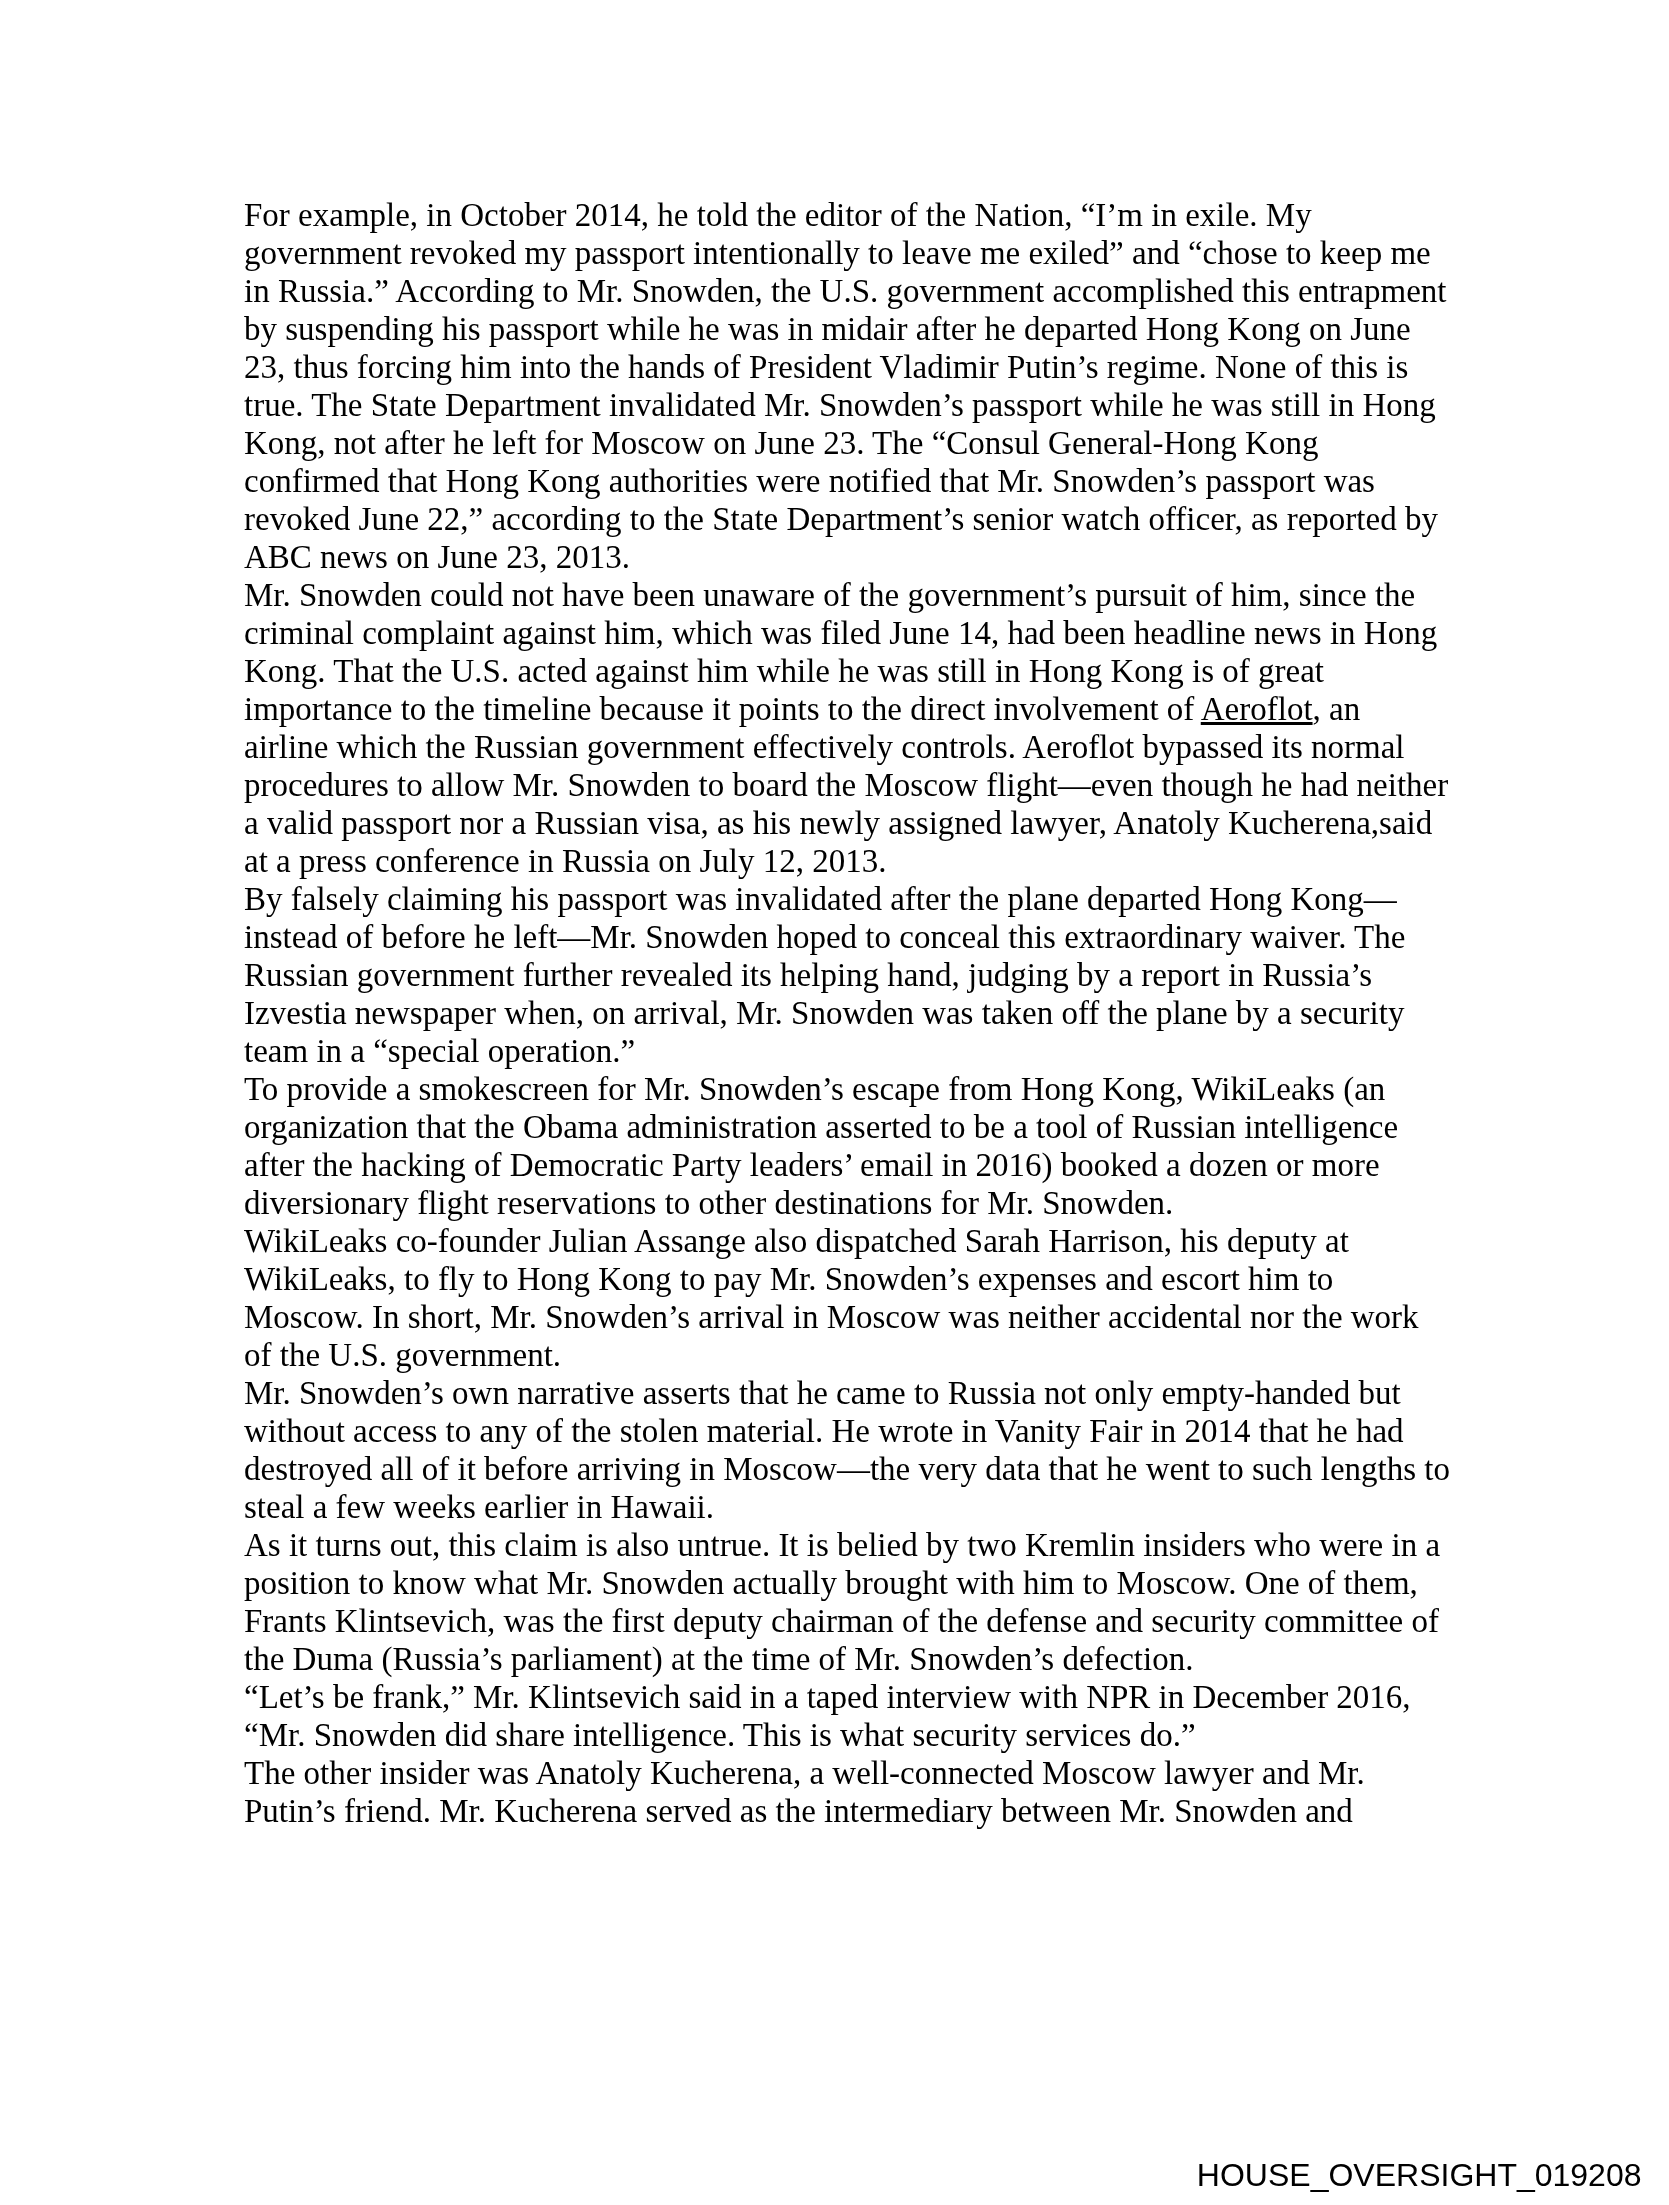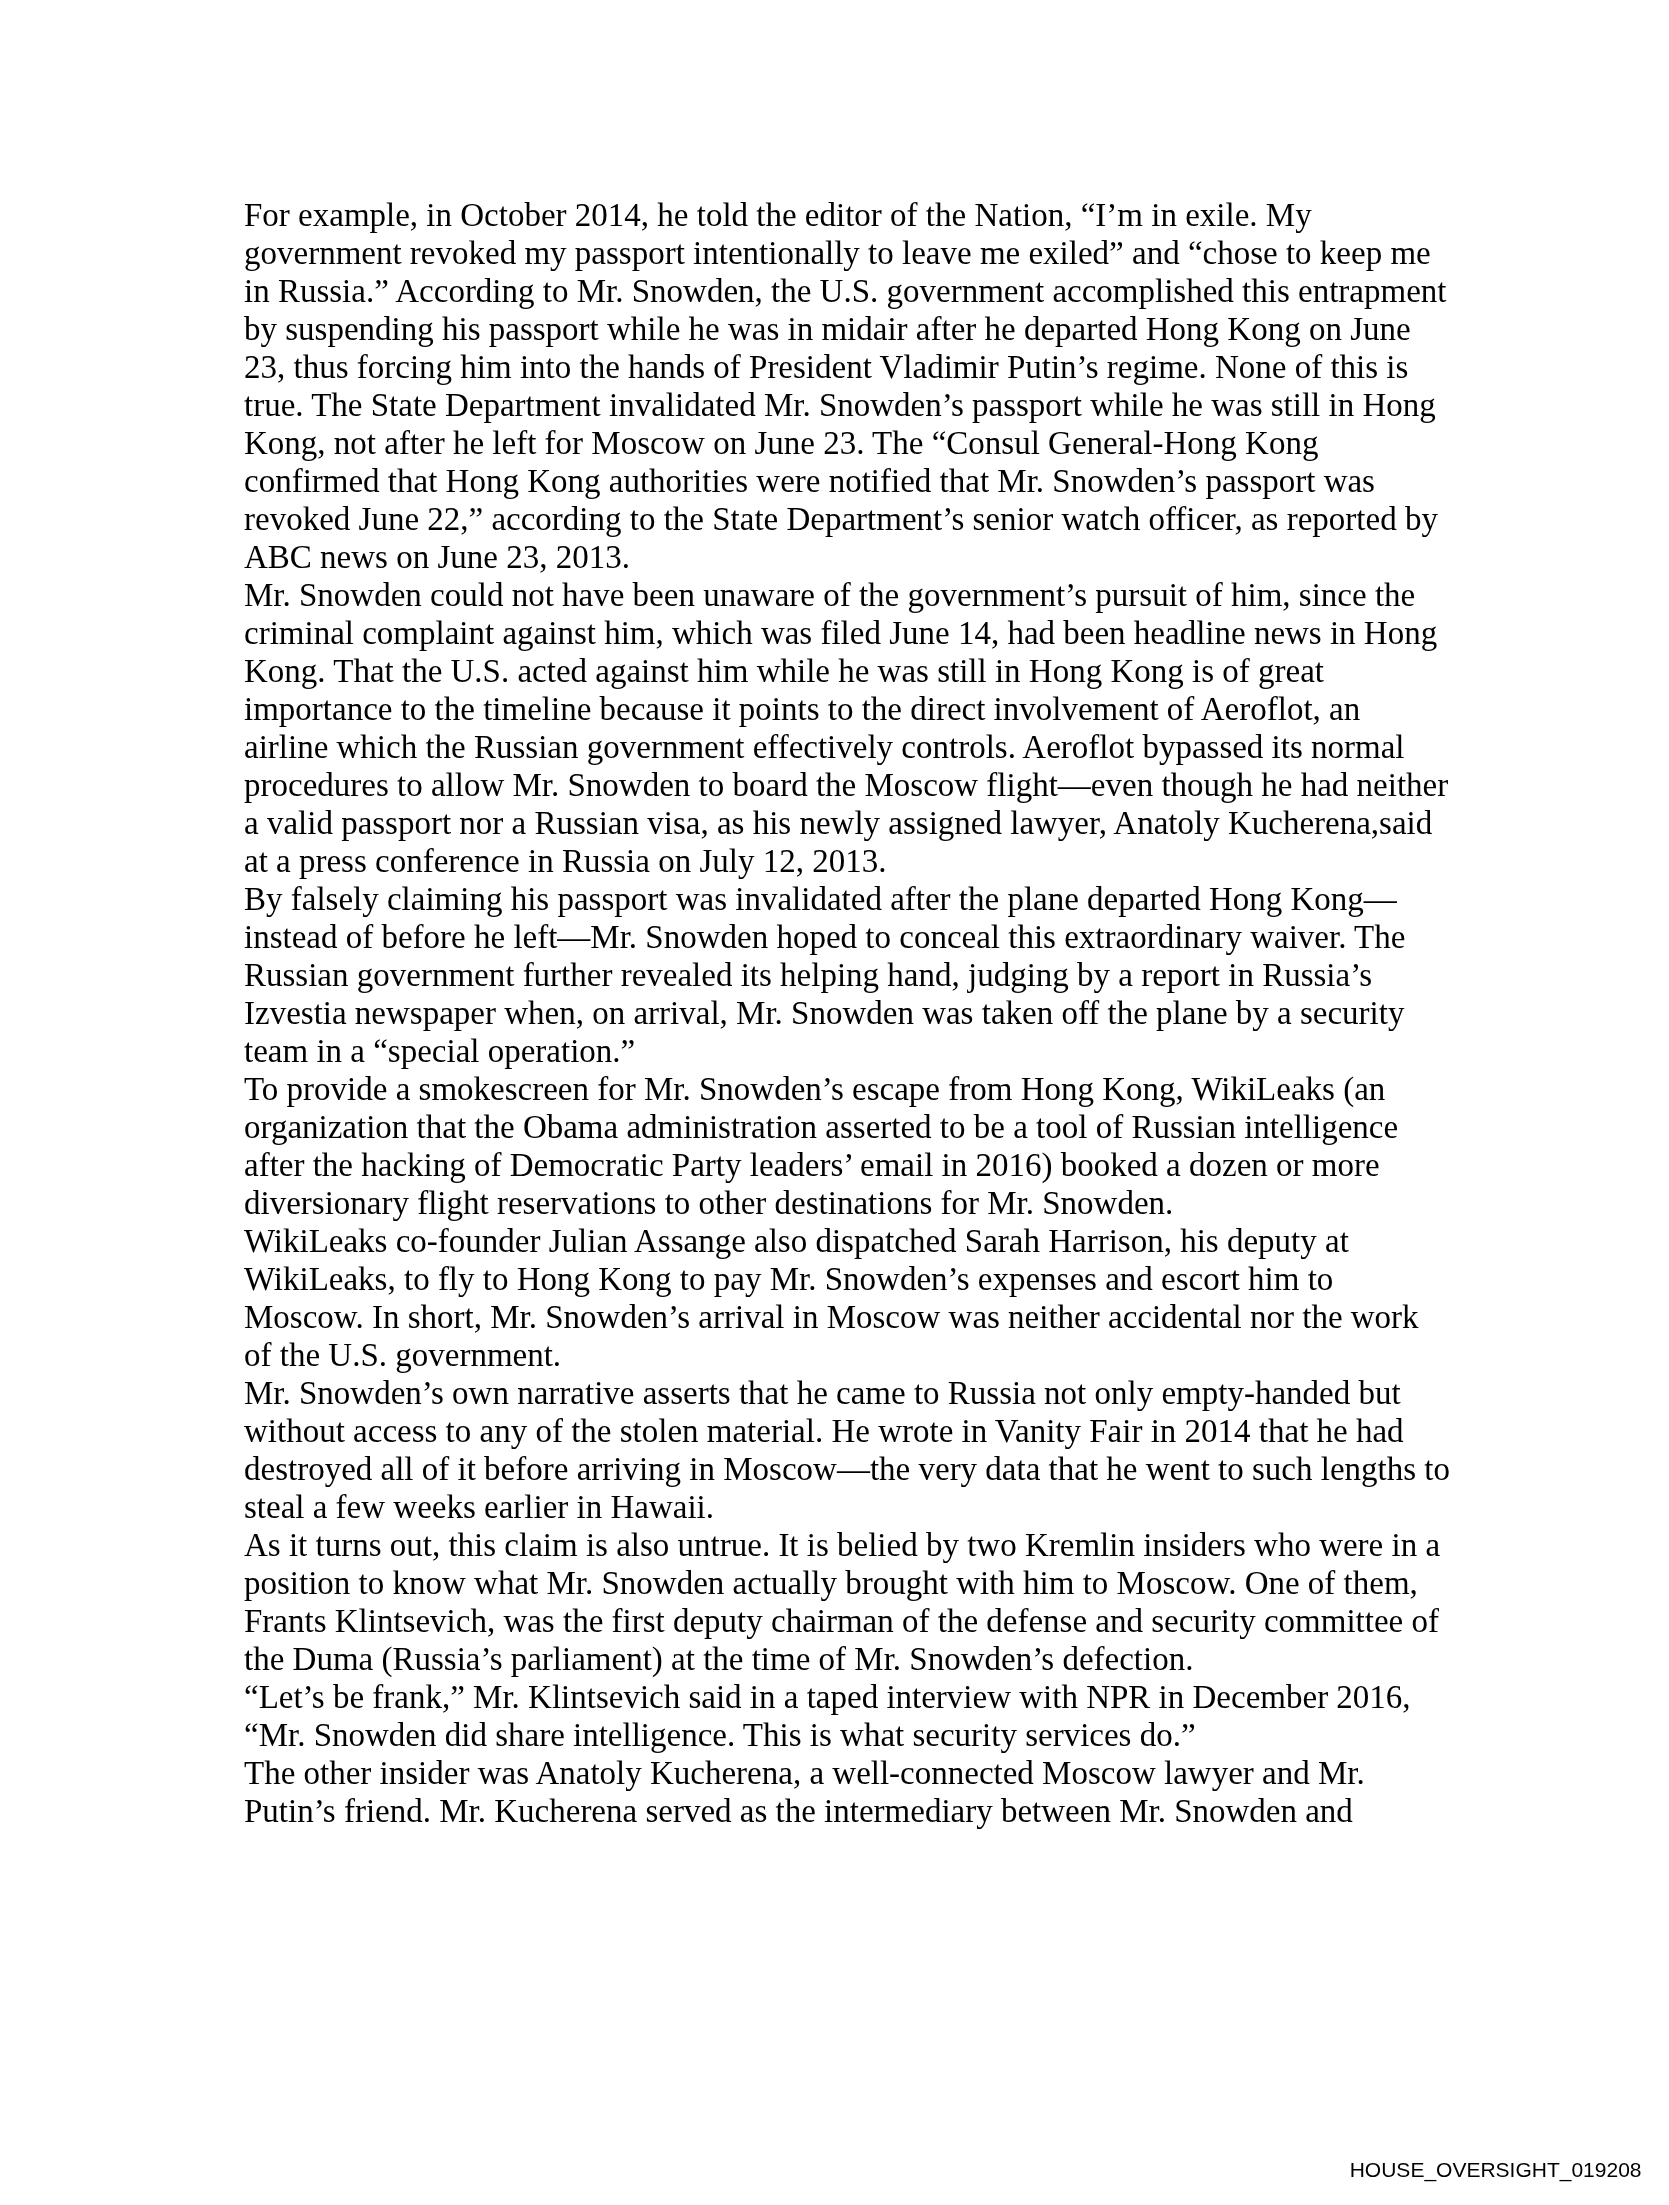--- a/index.html
+++ b/index.html
@@ -28,27 +28,28 @@
     line-height: 38px;
     color: #000000;
     text-align: left;
     word-spacing: normal;
   }
   .text-block p {
     margin: 0;
     padding: 0;
   }
   .u {
+    text-decoration: underline;
   }
   .bates-stamp {
     position: absolute;
     top: 2158px;
     right: 27.5px;
     font-family: "Liberation Sans", "DejaVu Sans", sans-serif;
-    font-size: 21px;
+    font-size: 32px;
     line-height: 1.1;
     color: #000000;
     white-space: nowrap;
   }
 </style>
 </head>
 <body>
 
 <div class="sheet">
   <div class="text-block">

